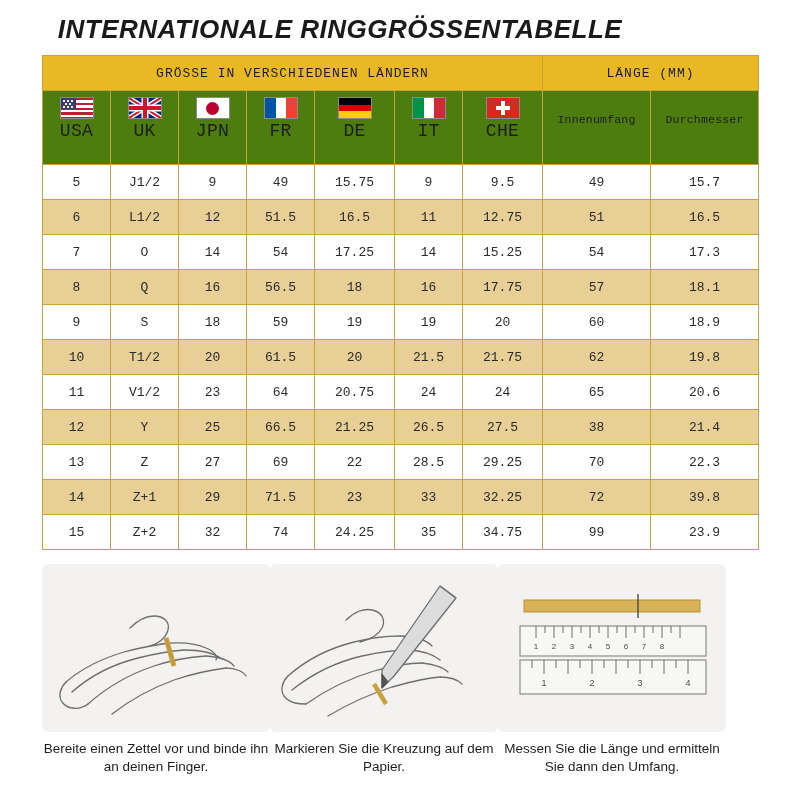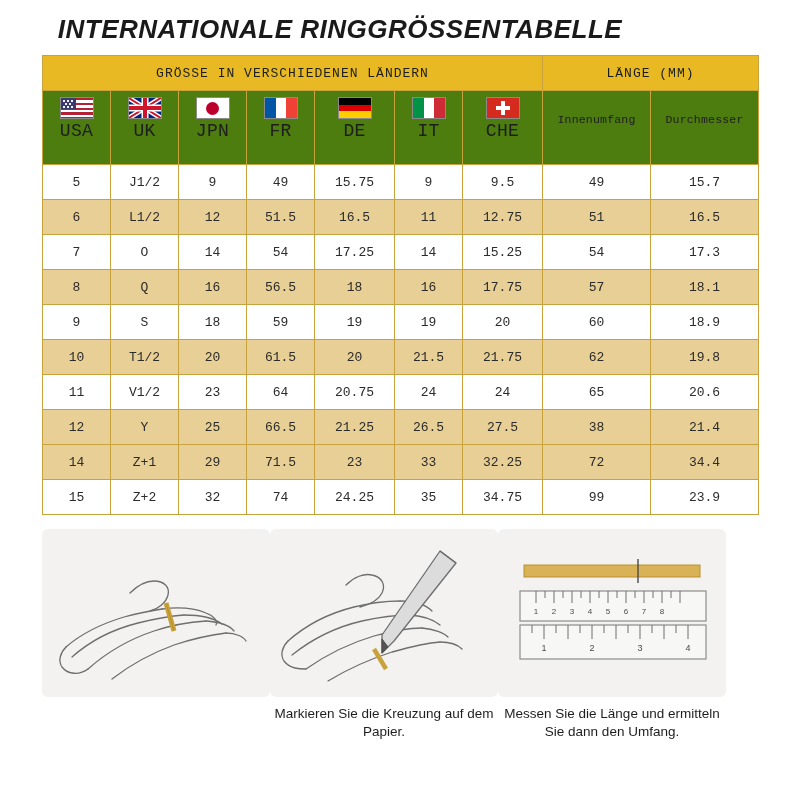--- a/index.html
+++ b/index.html
@@ -410,30 +410,41 @@
           <td>12</td>
           <td>Y</td>
           <td>25</td>
           <td>66.5</td>
           <td>21.25</td>
           <td>26.5</td>
           <td>27.5</td>
           <td>38</td>
           <td>21.4</td>
         </tr>
+        <tr class="row-odd">
+          <td>13</td>
+          <td>Z</td>
+          <td>27</td>
+          <td>69</td>
+          <td>22</td>
+          <td>28.5</td>
+          <td>29.25</td>
+          <td>70</td>
+          <td>22.3</td>
+        </tr>
         <tr class="row-even">
           <td>14</td>
           <td>Z+1</td>
           <td>29</td>
           <td>71.5</td>
           <td>23</td>
           <td>33</td>
           <td>32.25</td>
           <td>72</td>
-          <td>34.4</td>
+          <td>39.8</td>
         </tr>
         <tr class="row-odd">
           <td>15</td>
           <td>Z+2</td>
           <td>32</td>
           <td>74</td>
           <td>24.25</td>
           <td>35</td>
           <td>34.75</td>
           <td>99</td>
@@ -461,20 +472,21 @@
             <path d="M88 64 C96 56, 104 52, 112 52 C122 52, 128 58, 126 66 C124 74, 116 80, 108 82"></path>
           </g>
           <g stroke="#c8a23c" stroke-width="5" stroke-linecap="butt" fill="none">
             <path d="M124 74 L132 102"></path>
           </g>
           <g stroke="#b8912f" stroke-width="1" fill="none">
             <path d="M124 74 L132 102"></path>
           </g>
         </svg>
       </div>
+      <div class="panel-cap">Bereite einen Zettel vor und binde ihn an deinen Finger.</div>
     </div>
 
     <div class="panel">
       <div class="panel-img">
         <svg viewBox="0 0 228 168" width="228" height="168" xmlns="http://www.w3.org/2000/svg">
           <g fill="none" stroke="#6e6e6e" stroke-width="1.3" stroke-linecap="round">
             <path d="M18 112 C36 96, 60 84, 84 78 C100 74, 116 72, 130 72"></path>
             <path d="M22 126 C42 110, 66 98, 92 92 C110 88, 126 86, 140 86"></path>
             <path d="M36 140 C56 126, 80 114, 104 107 C122 102, 138 99, 152 99"></path>
             <path d="M58 152 C78 140, 100 130, 122 123 C140 118, 156 114, 170 113"></path>

